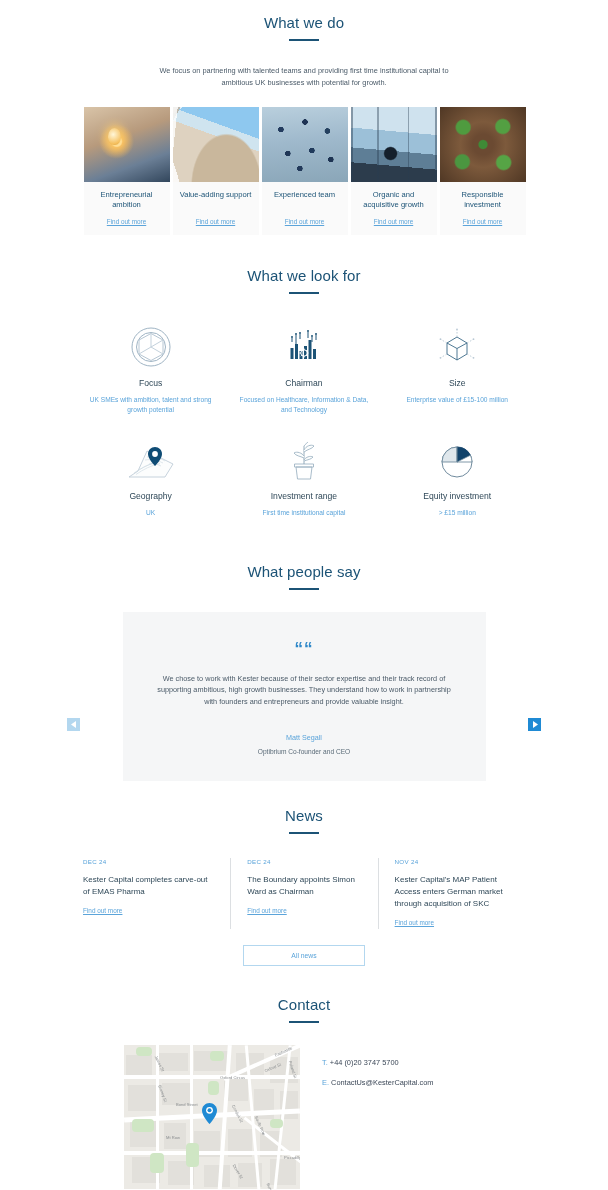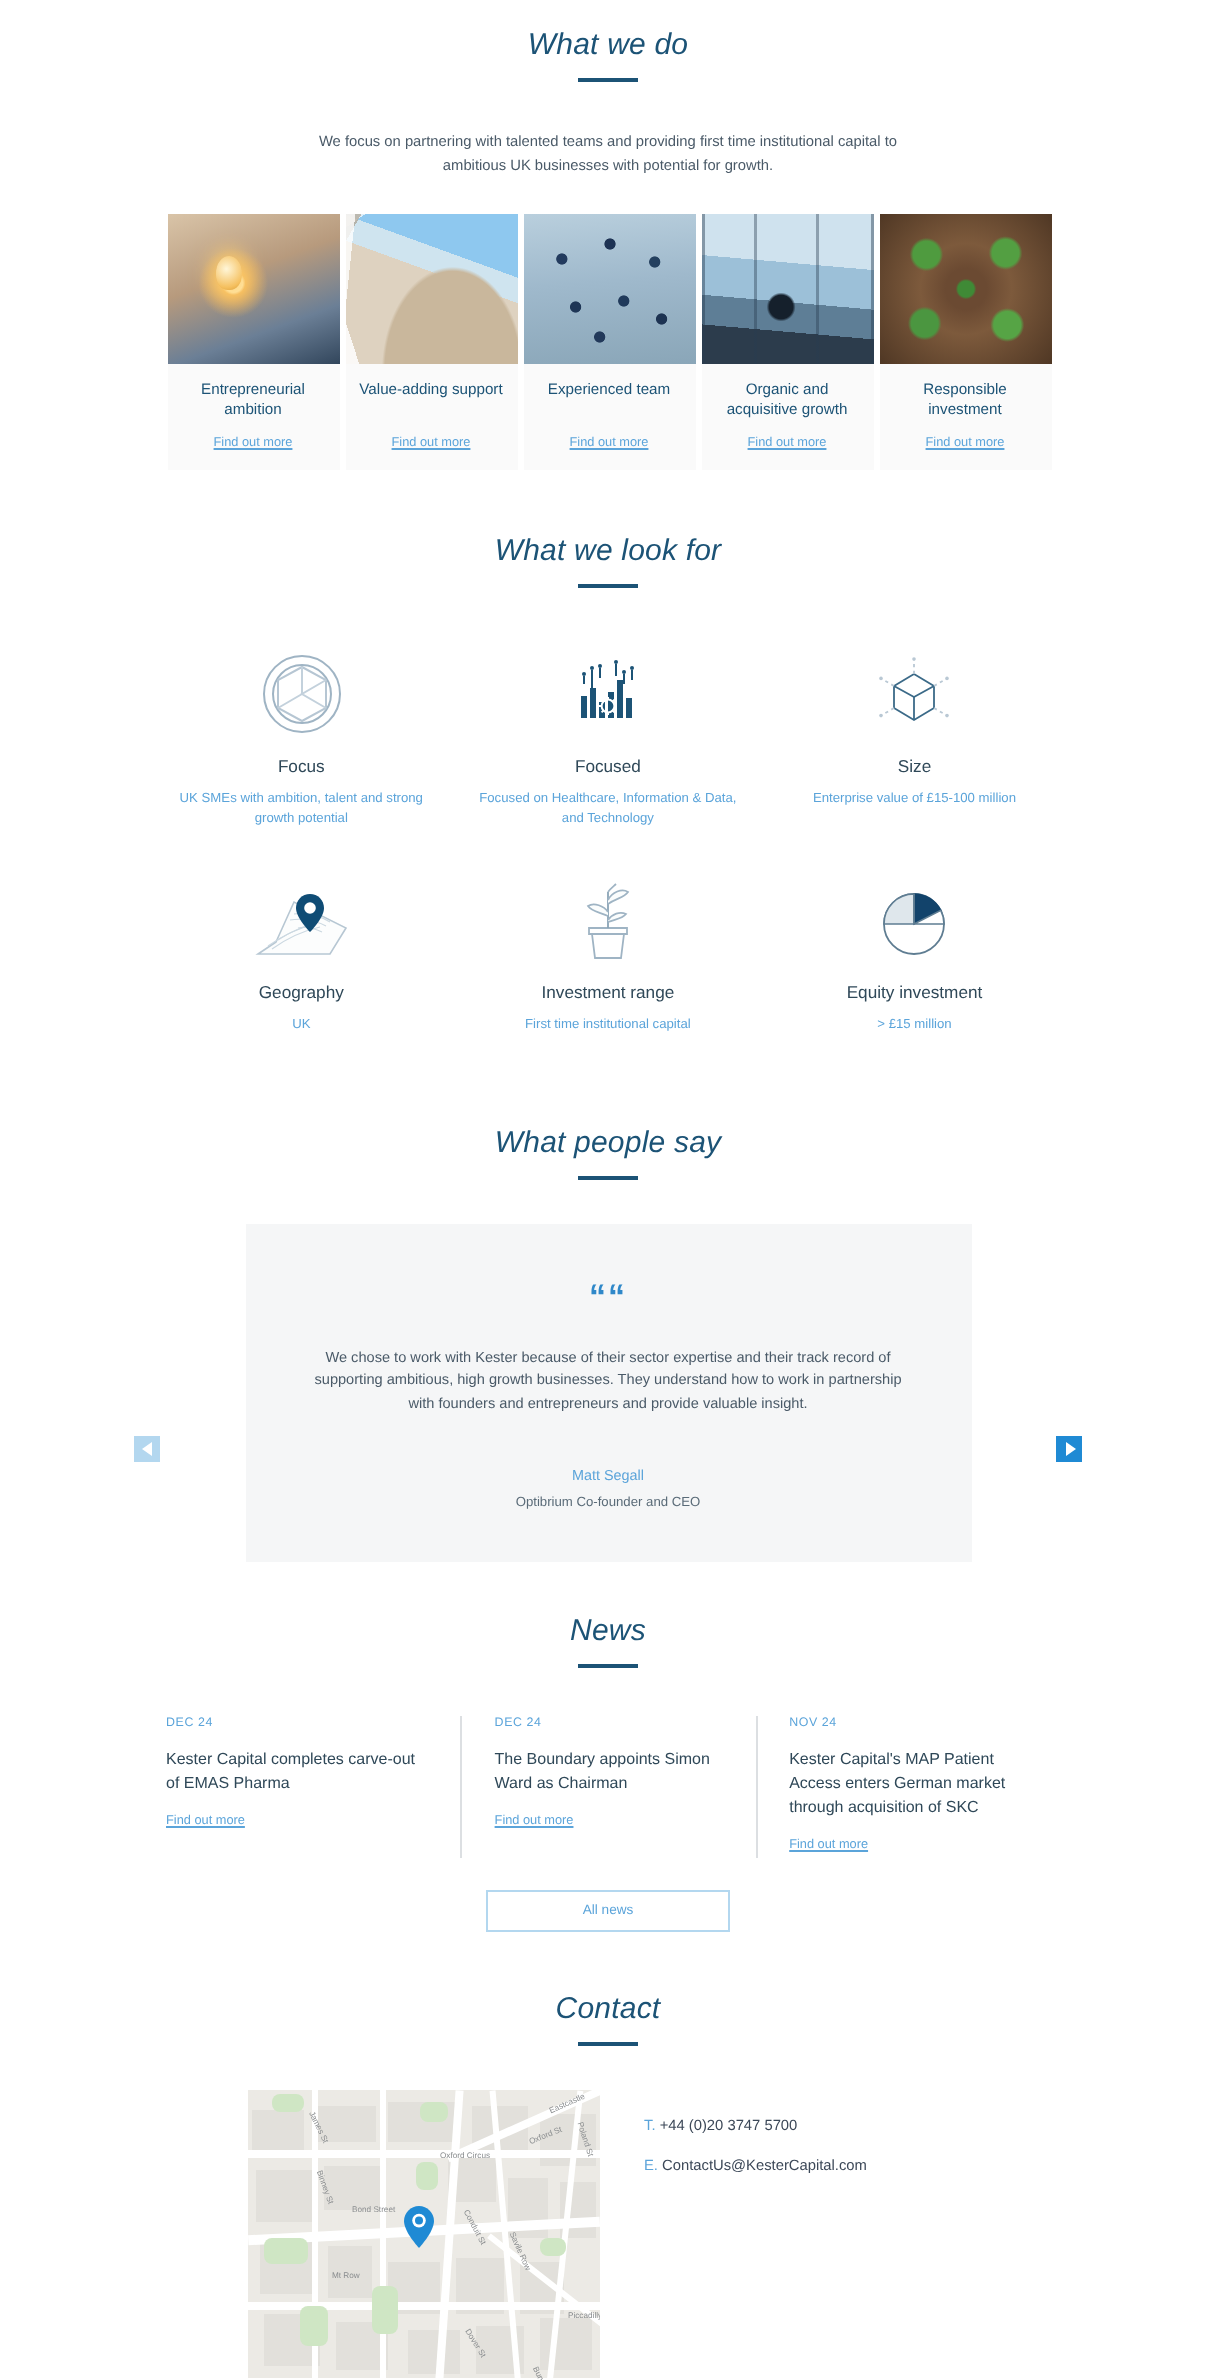--- a/index.html
+++ b/index.html
@@ -6,21 +6,21 @@
   body {
     width: 608px; height: 1190px;
     font-family: "Liberation Sans", sans-serif;
     background: #ffffff;
     color: #3c4858;
     overflow: hidden;
   }
   .page { width: 608px; position: relative; }
 
   
-  .sec-head { text-align: center; font-style: italic; }
+  .sec-head { text-align: center; }
   .sec-title {
     font-size: 15px; font-weight: 400; color: #1c5376;
     letter-spacing: .1px;
   }
   .sec-rule {
     width: 30px; height: 2px; background: #1c5376;
     margin: 8px auto 0;
   }
 
   
@@ -265,21 +265,21 @@
               <rect x="30" y="23" width="3" height="10"></rect>
             </g>
             <g stroke="#ffffff" stroke-width="1" fill="none">
               <circle cx="21" cy="27" r="3.2"></circle>
               <path d="M21 22.5 L21 24 M21 30 L21 31.5 M16.5 27 L18 27 M24 27 L25.5 27
                        M17.8 23.8 L18.8 24.8 M23.2 29.2 L24.2 30.2
                        M24.2 23.8 L23.2 24.8 M18.8 29.2 L17.8 30.2"></path>
             </g>
           </svg>
         </div>
-        <div class="feat-name">Focused</div>
+        <div class="feat-name">Chairman</div>
         <div class="feat-desc">Focused on Healthcare, Information &amp; Data, and Technology</div>
       </div>
 
       <div class="feat">
         <div class="feat-icon">
           <svg width="42" height="42" viewBox="0 0 42 42" fill="none" stroke="#3b6a88" stroke-width=".9">
             <path d="M21 11 L31 17 L31 28 L21 34 L11 28 L11 17 Z"></path>
             <path d="M11 17 L21 22.5 L31 17"></path>
             <path d="M21 22.5 L21 34"></path>
             <g stroke="#b9c8d4" stroke-dasharray="1.6 1.8">

